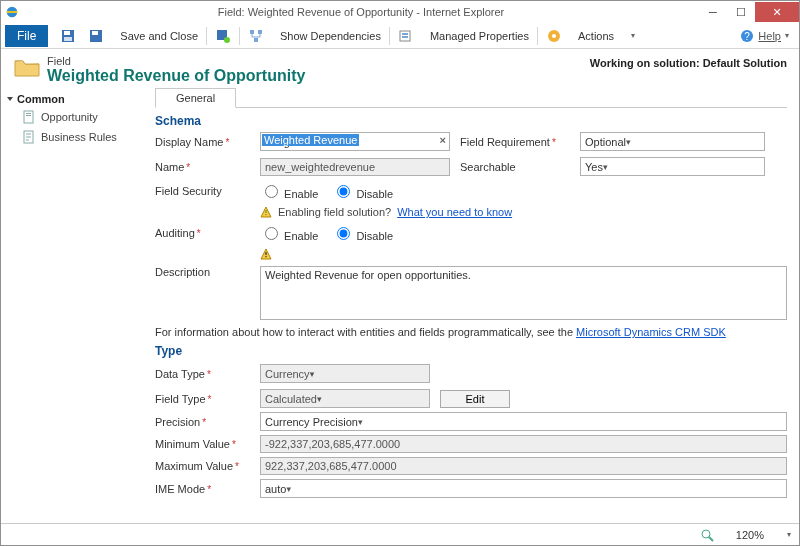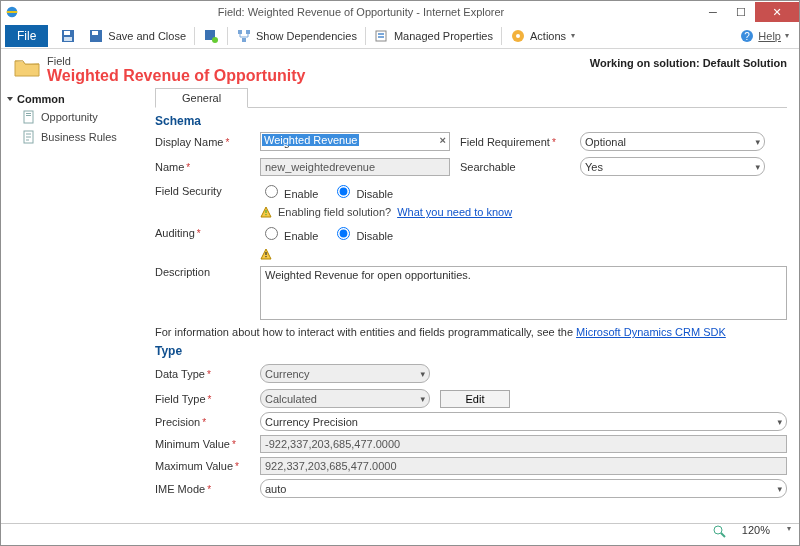--- a/index.html
+++ b/index.html
@@ -8,66 +8,66 @@
   
   .titlebar { height:22px; background:#fff; display:flex; align-items:center; padding:0 0 0 4px;}
   .titlebar .ie-icon { width:14px; height:14px; margin-right:4px;}
   .titlebar .title { flex:1; text-align:center; font-size:11px; color:#555;}
   .win-controls { display:flex;}
   .win-btn { width:28px; height:20px; display:flex; align-items:center; justify-content:center; font-size:11px; color:#333; }
   .win-btn.close { background:#c8504e; color:#fff; width:44px;}
   
   .cmdbar { height:26px; background:#fff; display:flex; align-items:center; padding:0 4px; border-bottom:1px solid #d6d6d6;}
   .file-btn { background:#1064ab; color:#fff; padding:4px 12px; font-size:12px; margin-right:6px;}
-  .cmd { display:flex; align-items:center; gap:4px; padding:0 6px; font-size:11px; color:#333; cursor:default;}
+  .cmd { display:flex; align-items:center; gap:16px; padding:0 6px; font-size:11px; color:#333; cursor:default;}
   .sep { width:1px; height:18px; background:#d6d6d6; margin:0 2px;}
   .spacer { flex:1;}
   .help { color:#555; display:flex; align-items:center; gap:3px;}
   .icon16 { width:16px; height:16px; display:inline-block;}
   .dd { font-size:8px; color:#666; margin-left:1px;}
   
   .header { display:flex; padding:6px 12px 2px 12px; align-items:flex-start;}
   .folder-icon { width:28px; height:24px; margin-right:6px;}
   .header-titles { flex:1;}
   .header-small { font-size:11px; color:#444;}
-  .header-big { font-size:16px; font-weight:bold; color:#ef4444;}
+  .header-big { font-size:16px; font-weight:bold; color:#0f766e;}
   .header-right { font-size:11px; color:#222; font-weight:bold; padding-top:2px; white-space:nowrap;}
   
   .main { display:flex; height:calc(100% - 22px - 26px - 44px - 22px);}
   .nav { width:150px; padding:4px 6px; font-size:11px;}
   .nav-header { font-weight:bold; color:#222; padding:2px 0; display:flex; align-items:center; gap:4px;}
   .nav-item { padding:2px 0 2px 14px; display:flex; align-items:center; gap:4px; color:#444;}
   .content { flex:1; padding:0 12px 4px 4px; overflow:hidden;}
   
   .tabs { display:flex; border-bottom:1px solid #c9c9c9;}
-  .tab { padding:3px 26px; font-size:11px; border:1px solid #c9c9c9; border-bottom:1px solid #fff; background:#fff; position:relative; top:1px;}
+  .tab { padding:3px 20px; font-size:11px; border:1px solid #c9c9c9; border-bottom:1px solid #fff; background:#fff; position:relative; top:1px;}
   
   .section-h { font-weight:bold; color:#0f4f8f; font-size:12px; margin:6px 0 4px 0;}
   .grid2 { display:grid; grid-template-columns: 95px 190px 110px 185px; column-gap:10px; row-gap:6px; align-items:center;}
   .lbl { font-size:11px; color:#333;}
   .req::after { content:"*"; color:#c33; margin-left:2px; font-size:10px;}
   input[type=text], textarea, select, .fake-select, .ro {
     width:100%; font-size:11px; padding:2px 4px; border:1px solid #b0b0b0; background:#fff; color:#333;
   }
   .ro, input[readonly], select[disabled], .fake-select.disabled { background:#eee; color:#555;}
   .sel-with-clear { position:relative;}
   .sel-with-clear .hl { position:absolute; left:2px; top:2px; background:#3b8dde; color:#fff; padding:0 2px; font-size:11px;}
   .sel-with-clear .x { position:absolute; right:4px; top:2px; color:#666; font-weight:bold; font-size:11px;}
-  .fake-select { display:flex; align-items:center; justify-content:space-between; height:19px;border-radius:9px;}
+  .fake-select { display:flex; align-items:center; height:19px;}
   .fake-select .chev { font-size:9px; color:#555;}
   .radio-row { display:flex; gap:14px; align-items:center; font-size:11px;}
   .warn-row { display:flex; align-items:center; gap:6px; font-size:11px; color:#444;}
   .warn-icon { width:12px; height:12px;}
   .linklike { color:#1155cc; text-decoration:underline;}
   .desc { width:100%; height:54px; resize:none;}
   .row-single { display:grid; grid-template-columns:95px 1fr; column-gap:10px; align-items:center; margin-top:4px;}
   .row-type   { display:grid; grid-template-columns:95px 170px 70px; column-gap:10px; align-items:center; margin-top:6px;}
   .btn { border:1px solid #a9a9a9; background:#f3f3f3; padding:2px 18px; font-size:11px;}
   
-  .statusbar { position:absolute; bottom:0; left:0; right:0; height:22px; border-top:1px solid #c9c9c9; display:flex; align-items:flex-start; justify-content:flex-end; padding:0 8px; gap:16px; background:#fff; font-size:11px;}
+  .statusbar { position:absolute; bottom:0; left:0; right:0; height:22px; border-top:1px solid #c9c9c9; display:flex; align-items:center; justify-content:flex-end; padding:0 8px; gap:22px; background:#fff; font-size:11px;}
   .zoom-icon { width:14px; height:14px;}
   svg { display:block;}
   .caret { width:0;height:0;border-left:3px solid transparent;border-right:3px solid transparent;border-top:4px solid #444; display:inline-block;}
 </style>
 </head>
 <body>
 
 <div class="titlebar">
   <span class="ie-icon">
     <svg viewBox="0 0 16 16">

